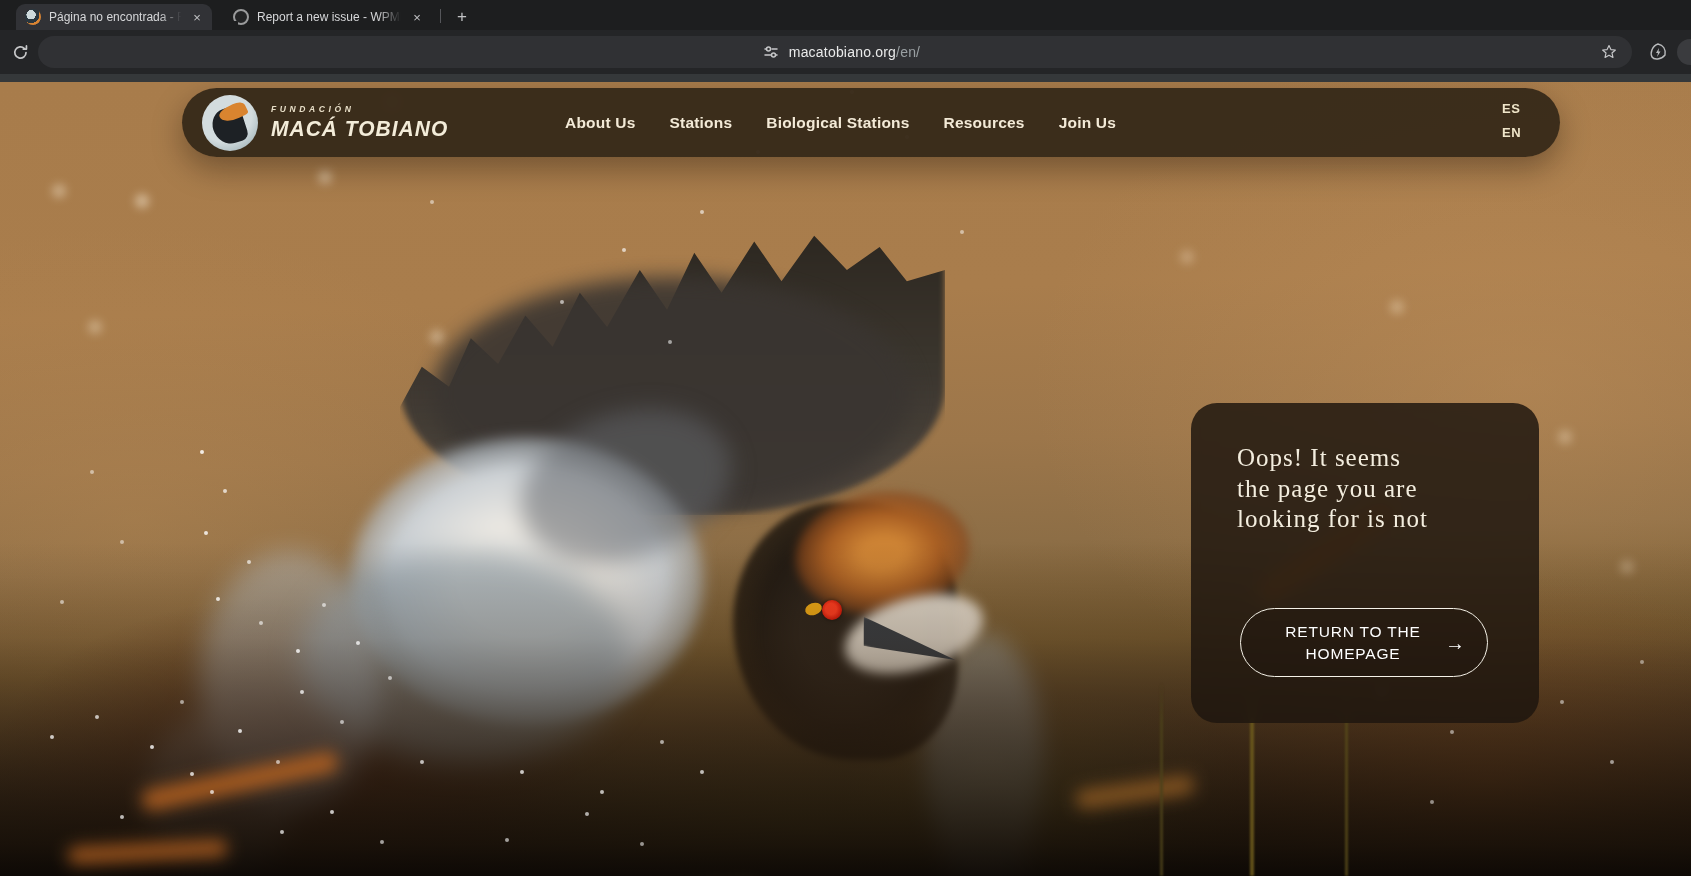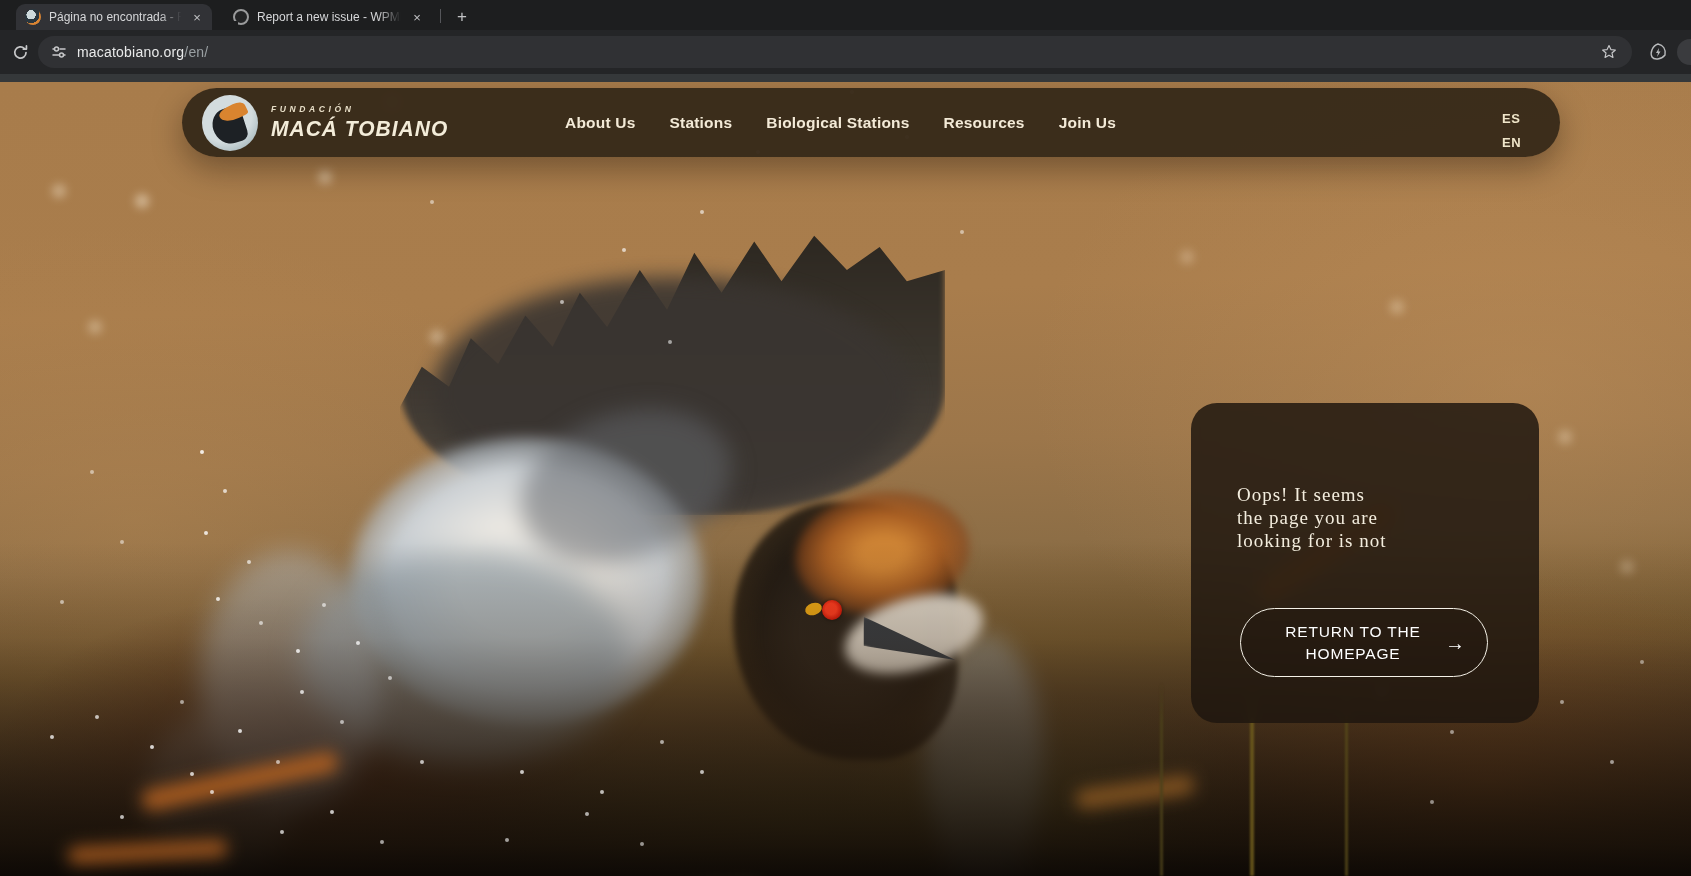--- a/index.html
+++ b/index.html
@@ -22,21 +22,21 @@
             mask-image:linear-gradient(90deg,#000 82%,transparent 98%); }
   .tab-close { flex:none; width:18px; height:18px; margin:0 6px 0 4px; border-radius:4px;
     display:flex; align-items:center; justify-content:center; color:#c2c3c5; font-size:13px; cursor:default;}
   .tab-divider { position:absolute; left:440px; top:9px; width:1px; height:14px; background:#55565a; }
   .newtab { position:absolute; left:450px; top:5px; width:24px; height:24px; color:#c2c3c5;
     font-size:17px; display:flex; align-items:center; justify-content:center; border-radius:50%; }
 
   .toolbar { position:relative; height:44px; background:#242527; display:flex; align-items:center; }
   .btn-reload { width:28px; height:28px; margin-left:6px; display:flex; align-items:center; justify-content:center; border-radius:50%; }
   .omnibox { position:relative; margin-left:4px; width:1594px; height:32px; background:#303134;
-    border-radius:16px; display:flex; align-items:center; }
+    border-radius:16px; display:flex; align-items:center;justify-content:center; }
   .omni-tune { margin:0 10px 0 13px; display:flex; }
   .omni-url { font-size:14px; color:#e9eaea; letter-spacing:.2px; }
   .omni-path { color:#9aa0a3; }
   .omni-star { position:absolute; right:12px; top:5px; width:22px; height:22px; display:flex; align-items:center; justify-content:center; }
   .btn-leo { position:absolute; right:22px; top:11px; width:22px; height:22px; display:flex; align-items:center; justify-content:center;}
   .btn-cutoff { position:absolute; right:-12px; top:9px; width:26px; height:26px; border-radius:50%; background:#3a3b3e; }
   .chrome-strip { height:8px; background:#35383a; }
 
   
   .hero { position:relative; width:1691px; height:794px; overflow:hidden;
@@ -143,28 +143,28 @@
     background:radial-gradient(circle at 40% 35%, #d3dcde 0 55%, #b3c2c6 75%, #8fa3a8); overflow:hidden; }
   .brand-logo::before { content:""; position:absolute; left:11px; top:13px; width:32px; height:36px;
     background:#1d2125; border-radius:62% 38% 30% 70%; transform:rotate(-18deg); }
   .brand-logo::after { content:""; position:absolute; left:17px; top:10px; width:28px; height:15px;
     background:#d9842f; border-radius:50% 50% 20% 80%; transform:rotate(-26deg); }
   .brand-text { margin-left:13px; color:#f3ecd9;font-style:italic; }
   .brand-eyebrow { font-size:8.5px; letter-spacing:3.6px; color:#e8dfc8; font-weight:700; margin-bottom:3px; }
   .brand-name { font-size:21px; font-weight:700; letter-spacing:1px; transform:scaleY(1.05); transform-origin:left; }
   .nav-menu { position:absolute; left:383px; display:flex; gap:34px; }
   .nav-item { color:#f3ead7; font-size:15.5px; font-weight:700; letter-spacing:.2px; cursor:pointer; }
-  .lang { position:absolute; left:1320px; top:23px; display:flex; flex-direction:column; gap:9px; }
+  .lang { position:absolute; left:1320px; top:13px; display:flex; flex-direction:column; gap:9px; }
   .lang-item { color:#efe5c9; font-size:13px; font-weight:700; letter-spacing:.6px; cursor:pointer; }
 
   
   .error-card { position:absolute; z-index:5; left:1191px; top:321px; width:348px; height:320px;
     background:rgba(30,22,14,.84); border-radius:26px; backdrop-filter:blur(5px); }
   .card-message { position:absolute; left:46px; top:40px; width:260px; color:#f3edde;
-    font-family:cursive; font-size:19px; line-height:1.22; letter-spacing:1px;margin-top:40px; }
+    font-family:cursive; font-size:25px; line-height:1.22; letter-spacing:1px; }
   .home-btn { position:absolute; left:49px; top:205px; width:248px; height:69px; border:1.5px solid #f5f2e8;
     border-radius:36px; background:rgba(15,10,6,.15); cursor:pointer; color:#ffffff; }
   .home-btn-text { position:absolute; left:22px; top:50%; transform:translateY(-50%); width:180px;
     text-align:center; font-size:15.5px; font-weight:400; letter-spacing:.8px; line-height:1.45;
     font-family:"Liberation Sans", sans-serif; }
   .home-btn-arrow { position:absolute; right:22px; top:50%; transform:translateY(-50%); font-size:20px; color:#fff; }
 </style>
 </head>
 <body>
 

